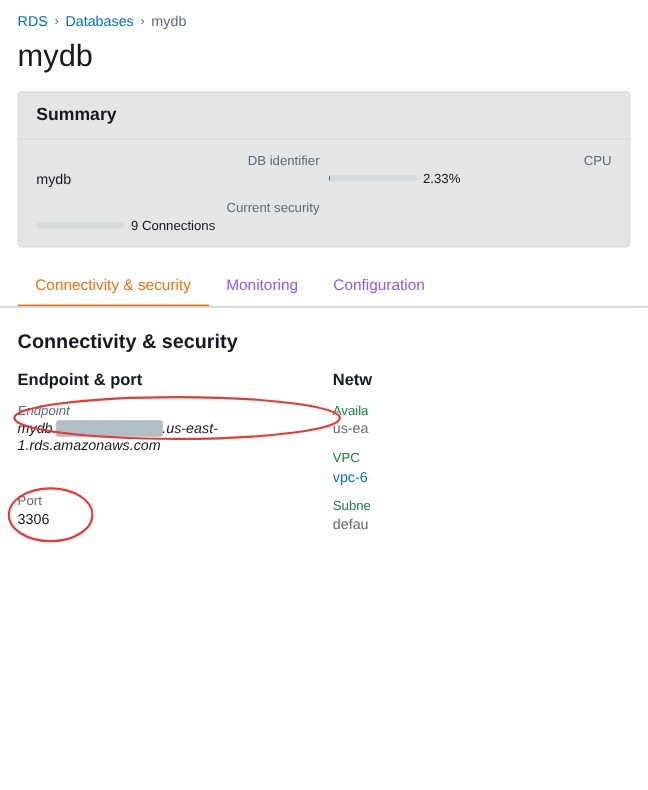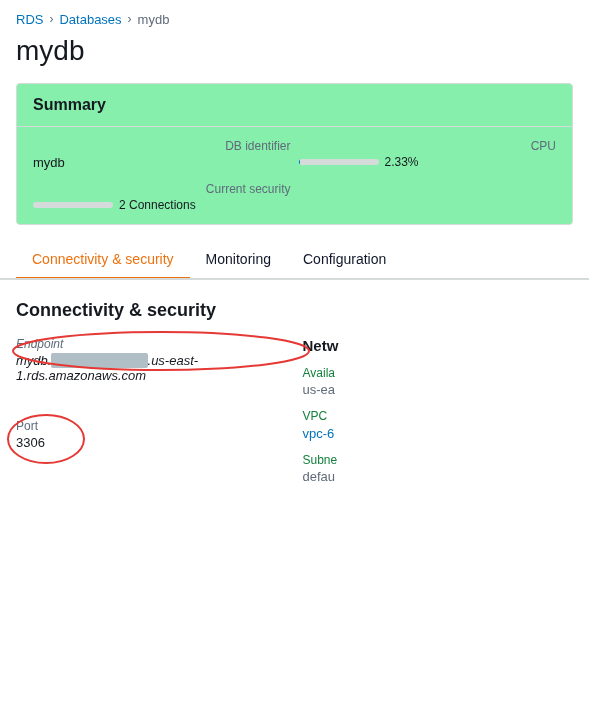--- a/index.html
+++ b/index.html
@@ -36,21 +36,21 @@
       font-weight: 400;
       padding: 4px 16px 16px 16px;
       color: #16191f;
     }
 
     
     .summary-card {
       margin: 0 16px 16px 16px;
       border: 1px solid #d5dbdb;
       border-radius: 4px;
-      background: #86efac;
+      background: #e5e5e5;
     }
     .summary-card-header {
       padding: 12px 16px;
       font-size: 16px;
       font-weight: 700;
       border-bottom: 1px solid #d5dbdb;
     }
     .summary-grid {
       display: grid;
       grid-template-columns: 1fr 1fr;
@@ -112,21 +112,21 @@
       display: flex;
       border-bottom: 2px solid #d5dbdb;
       padding: 0 16px;
       gap: 0;
       overflow-x: hidden;
     }
     .tab {
       padding: 10px 16px;
       font-size: 14px;
       cursor: pointer;
-      color: #0f172a;
+      color: #8b5cf6;
       border-bottom: 3px solid transparent;
       margin-bottom: -2px;
       white-space: nowrap;
     }
     .tab.active {
       color: #ec7211;
       border-bottom: 3px solid #ec7211;
       font-weight: 500;
     }
 
@@ -232,38 +232,39 @@
         </div>
         <span class="cpu-percent">2.33%</span>
       </div>
     </div>
 
 
     <div>
       <div class="summary-label">Current security</div>
       <div class="activity-bar-container">
         <div class="activity-bar"></div>
-        <span class="activity-text">2 Connections</span>
+        <span class="activity-text">9 Connections</span>
       </div>
     </div>
   </div>
 </div>
 
 <div class="tabs-container">
   <div class="tab active">Connectivity &amp; security</div>
   <div class="tab">Monitoring</div>
   <div class="tab">Configuration</div>
 </div>
 
 <div class="content-section">
   <div class="section-title">Connectivity &amp; security</div>
 
   <div class="two-col-layout">
 
     <div class="left-col">
+      <div class="subsection-title">Endpoint &amp; port</div>
 
       
       <div class="endpoint-block" style="position:relative; margin-bottom: 6px; font-style: italic;">
         <div class="detail-label">Endpoint</div>
         <div class="detail-value" style="position:relative;">
           
           <span>
             <span>mydb.</span><span class="masked-text">██████████</span><span>.us-east-1.rds.amazonaws.com</span>
           </span>
         </div>

